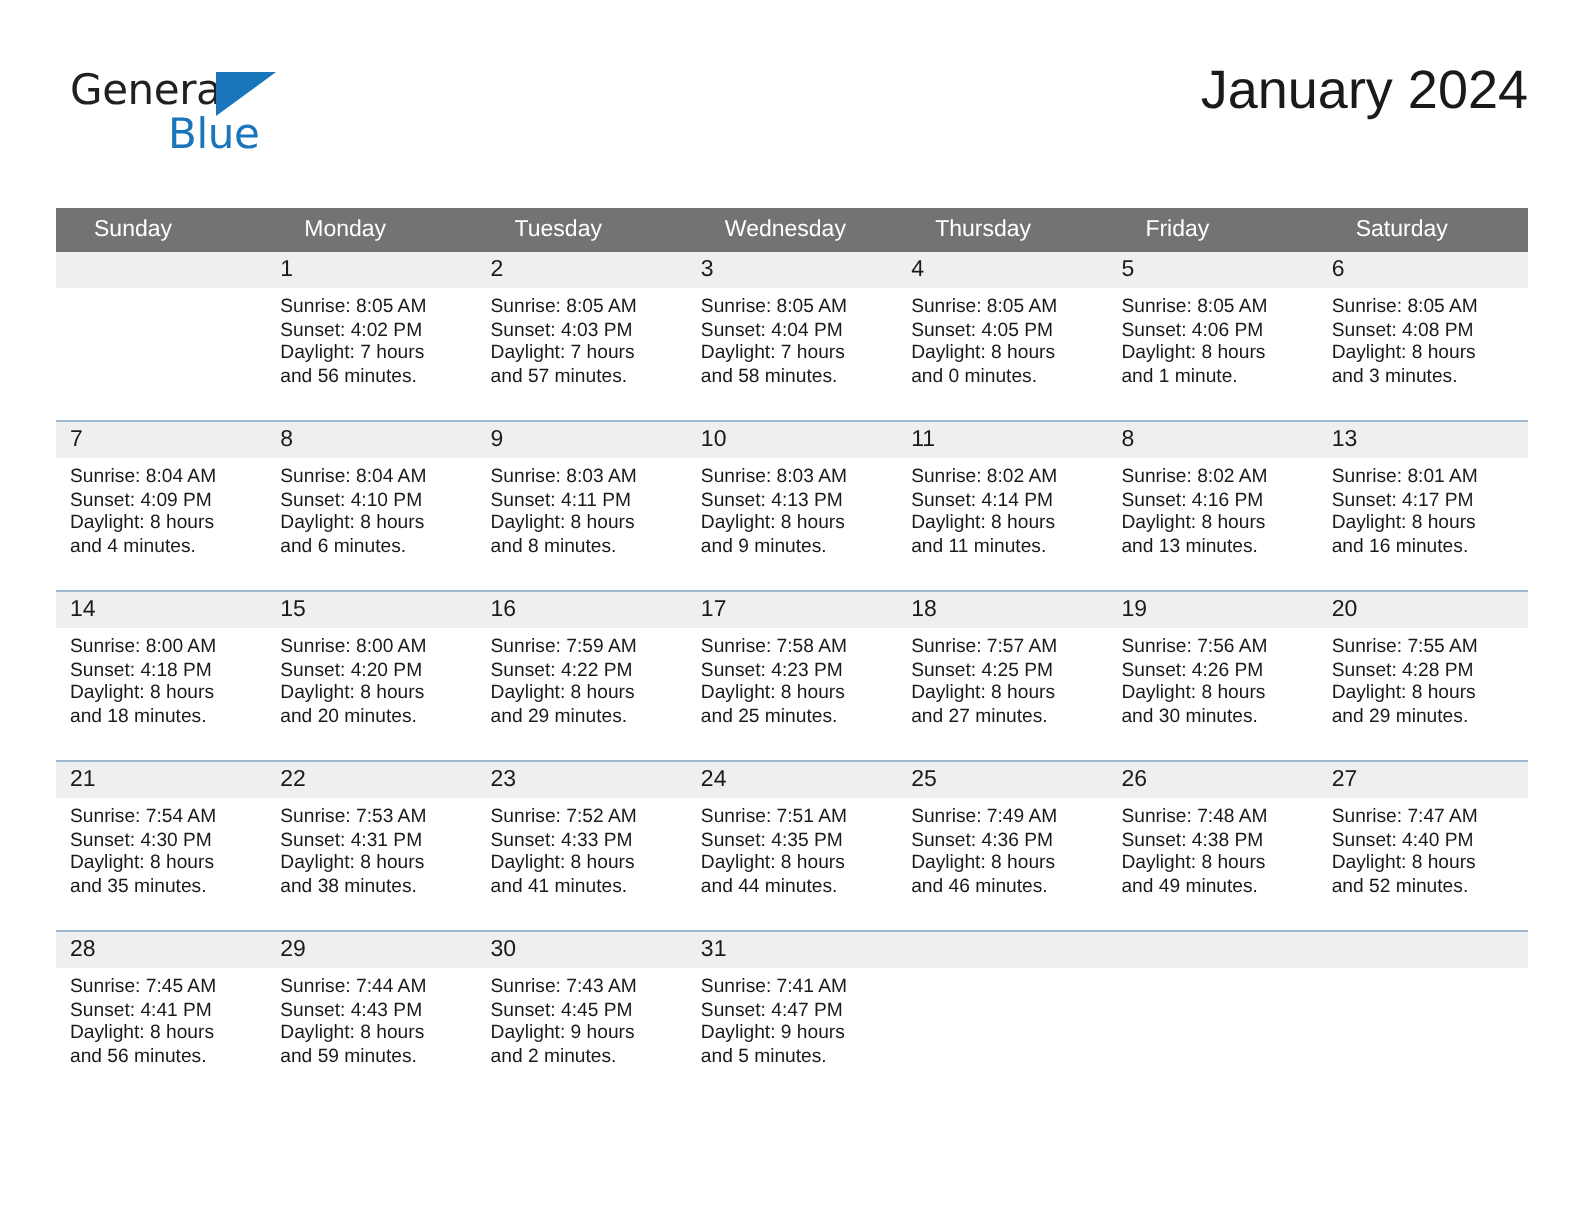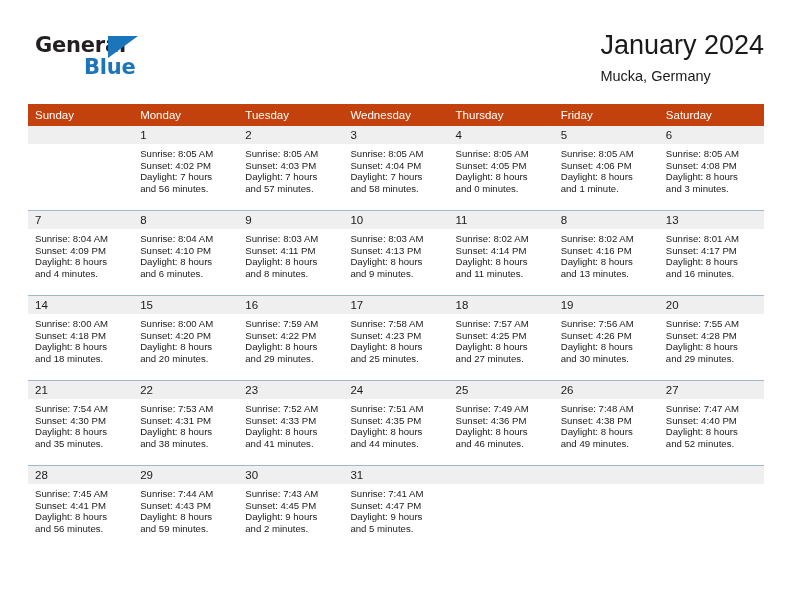--- a/index.html
+++ b/index.html
@@ -28,21 +28,20 @@
     top: 28px;
     width: 736px;
     height: 70px;
   }
   .logo {
     position: absolute;
     left: 7px;
     top: 4px;
     width: 120px;
     height: 54px;
-    font-weight: bold;
   }
   .logo-general {
     position: absolute;
     left: 0;
     top: 0;
     font-size: 21px;
     letter-spacing: -0.2px;
     color: #231f20;
     font-family: "DejaVu Sans", sans-serif;
     line-height: 26px;
@@ -90,26 +89,26 @@
   
   .calendar {
     position: absolute;
     left: 28px;
     top: 104px;
     width: 736px;
     border-collapse: collapse;
     table-layout: fixed;
   }
   .calendar th {
-    background: #c2410c;
+    background: #737373;
     color: #ffffff;
     font-size: 11.5px;
     font-weight: normal;
     text-align: left;
-    padding: 5px 0 5px 7px;
+    padding: 5px 0 5px 19px;
     height: 11px;
     border: none;
   }
   .calendar td {
     vertical-align: top;
     padding: 0;
     border: none;
     width: 105.14px;
   }
   .week-row > td {
@@ -153,21 +152,20 @@
   <div class="top-bar">
 
     <div class="logo">
       <span class="logo-general">General</span>
       <span class="logo-flag"></span>
       <span class="logo-blue">Blue</span>
     </div>
 
     <div class="title-block">
       <div class="cal-title">January 2024</div>
-      <div class="cal-subtitle">Mucka, Germany</div>
     </div>
 
   </div>
 
   <table class="calendar">
     <thead>
       <tr>
         <th>Sunday</th>
         <th>Monday</th>
         <th>Tuesday</th>

